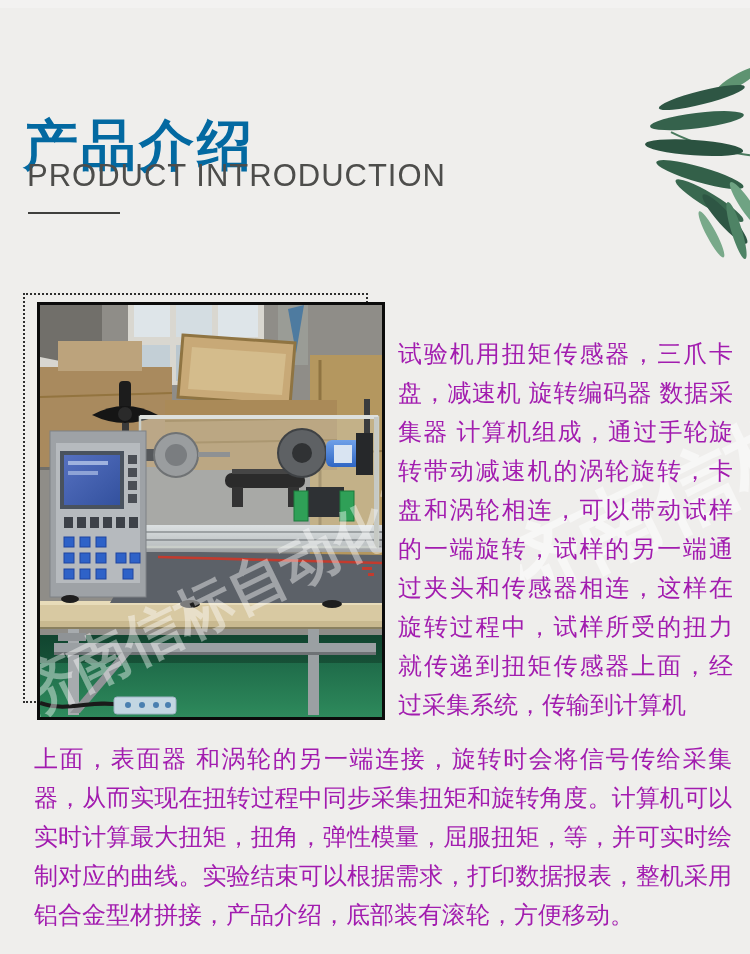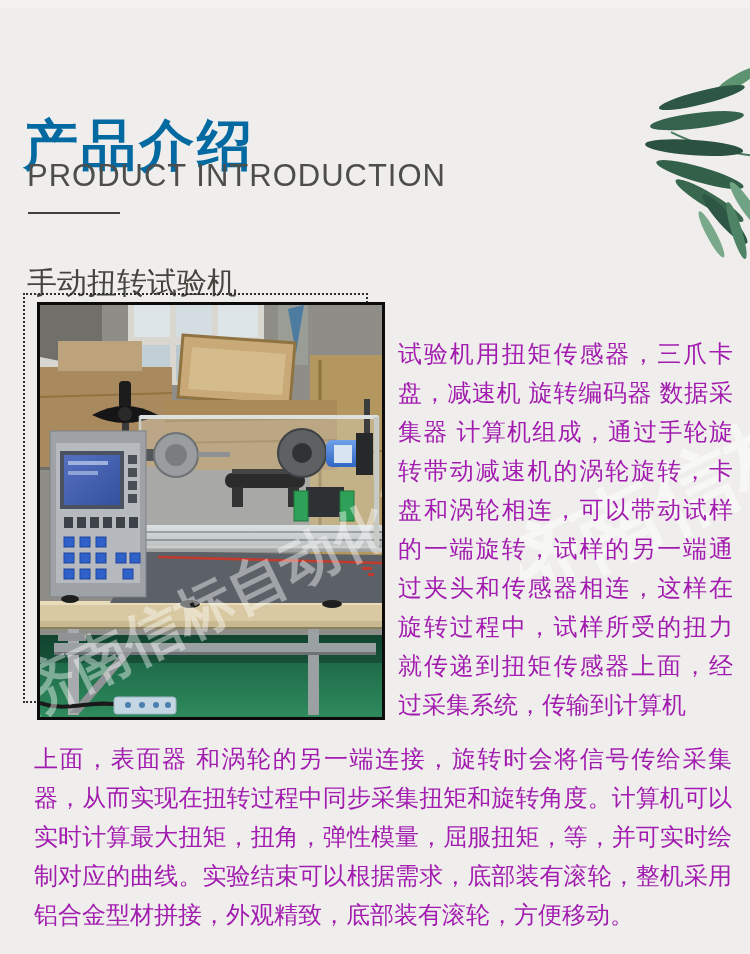--- a/index.html
+++ b/index.html
@@ -52,21 +52,20 @@
       <ellipse cx="84" cy="166" rx="34" ry="7" transform="rotate(48 84 166)" fill="#2E5644"></ellipse>
       <ellipse cx="106" cy="152" rx="29" ry="6" transform="rotate(56 106 152)" fill="#6FA383"></ellipse>
       <ellipse cx="96" cy="178" rx="31" ry="5.5" transform="rotate(73 96 178)" fill="#4E8365"></ellipse>
       <ellipse cx="70" cy="182" rx="27" ry="5" transform="rotate(62 70 182)" fill="#79A98A"></ellipse>
     </svg>
   </div>
 
   <h1 class="main-title">产品介绍</h1>
   <div class="sub-title">PRODUCT INTRODUCTION</div>
   <div class="divider"></div>
-  <h2 class="section-heading">手动扭转试验机</h2>
 
   <div class="dashed-frame"></div>
 
   <div class="photo">
     <svg width="342" height="412" viewBox="0 0 342 412">
       <defs>
         <linearGradient id="lcdGrad" x1="0" y1="0" x2="1" y2="1">
           <stop offset="0" stop-color="#5570C0"></stop>
             <stop offset="1" stop-color="#33519E"></stop>
         </linearGradient>
@@ -209,14 +208,14 @@
       <text x="-60" y="330" font-size="58" font-weight="700" fill="rgba(255,255,255,0.42)" transform="rotate(-26 140 260)" font-family="Liberation Sans, sans-serif">济南信标自动化设备</text>
     </svg>
   </div>
 
   <div class="page-watermark">
     <span>济南信标自动化设备</span>
   </div>
 
   <div class="para para-right">试验机用扭矩传感器，三爪卡盘，减速机 旋转编码器 数据采集器 计算机组成，通过手轮旋转带动减速机的涡轮旋转，卡盘和涡轮相连，可以带动试样的一端旋转，试样的另一端通过夹头和传感器相连，这样在旋转过程中，试样所受的扭力就传递到扭矩传感器上面，经过采集系统，传输到计算机</div>
 
-  <div class="para para-bottom">上面，表面器 和涡轮的另一端连接，旋转时会将信号传给采集器，从而实现在扭转过程中同步采集扭矩和旋转角度。计算机可以实时计算最大扭矩，扭角，弹性模量，屈服扭矩，等，并可实时绘制对应的曲线。实验结束可以根据需求，底部装有滚轮，整机采用铝合金型材拼接，外观精致，底部装有滚轮，方便移动。</div>
+  <div class="para para-bottom">上面，表面器 和涡轮的另一端连接，旋转时会将信号传给采集器，从而实现在扭转过程中同步采集扭矩和旋转角度。计算机可以实时计算最大扭矩，扭角，弹性模量，屈服扭矩，等，并可实时绘制对应的曲线。实验结束可以根据需求，打印数据报表，整机采用铝合金型材拼接，产品介绍，底部装有滚轮，方便移动。</div>
 </div>
 
 </body></html>

